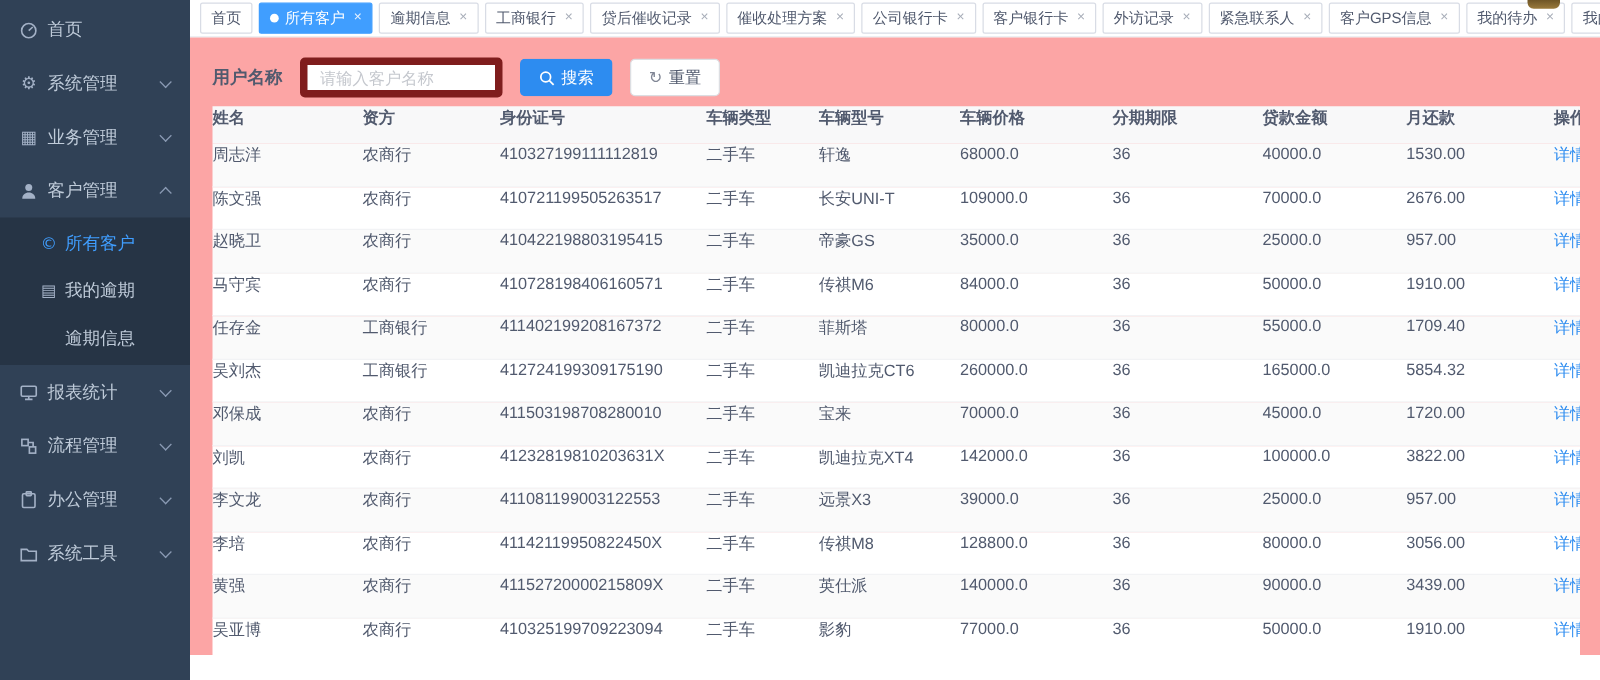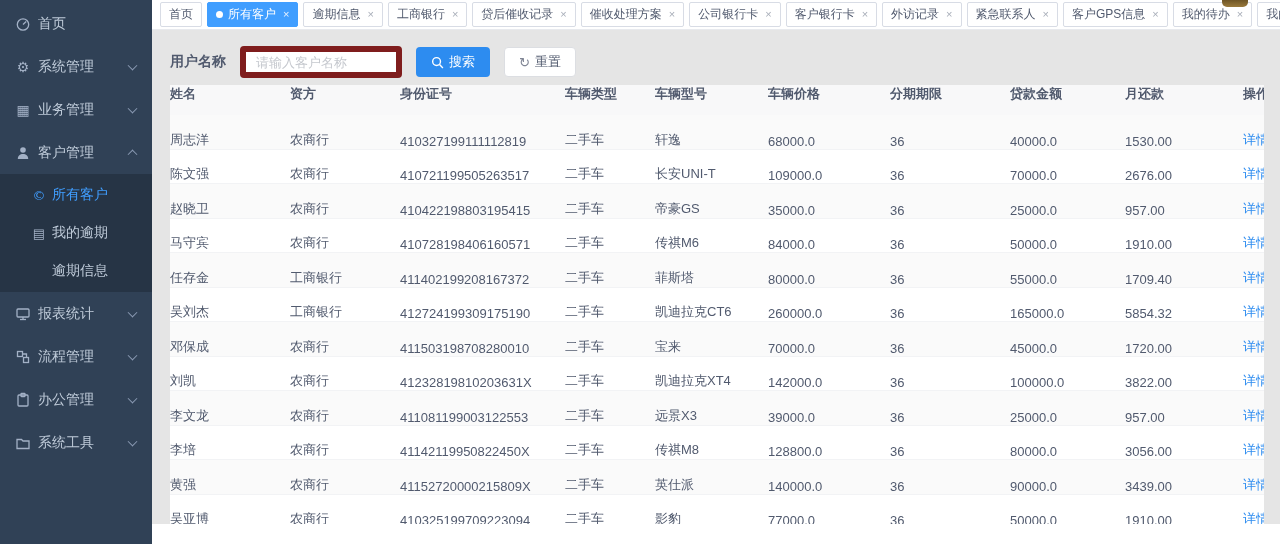--- a/index.html
+++ b/index.html
@@ -40,39 +40,39 @@
     flex:0 0 auto; border-radius:2px; }
   .tab .tab-dot { width:7px; height:7px; border-radius:50%; background:#fff; margin-right:5px; }
   .tab .tab-close { margin-left:7px; font-size:11px; color:#a7adb8; line-height:1; }
   .tab.active { background:#409eff; border-color:#409eff; color:#fff; }
   .tab.active .tab-close { color:#e8f2ff; }
 
   .avatar-clip { position:absolute; top:0; left:1222px; width:26px; height:7px;
     background:linear-gradient(#6e5526,#9a7a3c); border-radius:0 0 5px 5px; z-index:5; }
 
   
-  .content { flex:1; padding:16px 16px 0 18px; background:#e5e5e5; overflow:hidden; }
+  .content { flex:1; padding:16px 16px 0 18px; background:#fca5a5; overflow:hidden; }
   .search-row { display:flex; align-items:center; height:32px; margin-bottom:7px; }
   .search-label { font-size:14px; font-weight:600; color:#515a6e; margin-right:14px; }
   .search-input { width:162px; height:32px; border:6px solid #7f1d1d; border-radius:4px;
     padding:0 10px; font-size:13px; color:#515a6e; outline:none;
     font-family:"Liberation Sans","DejaVu Sans",sans-serif; }
   .search-input::placeholder { color:#c5c8ce; }
   .btn { height:30px; border-radius:4px; font-size:13px; display:inline-flex; align-items:center;
     justify-content:center; padding:0 14px; cursor:pointer; border:1px solid transparent;text-align:right; }
   .btn-search { background:#2d8cf0; color:#fff; margin-left:14px; }
   .btn-search svg { margin-right:5px; }
   .btn-reset { background:#fff; border-color:#dcdee2; color:#515a6e; margin-left:14px; }
   .btn-reset .r-icon { margin-right:5px; color:#808695; font-family:"DejaVu Sans",sans-serif;
     font-size:13px; }
 
   
   .thead { display:flex; height:30px; background:#f8f8f9;
     font-size:13px; font-weight:600; color:#515a6e; }
-  .t-row { display:flex; align-items:flex-end; height:34.5px; font-size:13px; color:#515a6e;
+  .t-row { display:flex; align-items:flex-start; height:34.5px; font-size:13px; color:#515a6e;
     border-bottom:1px solid #f2f3f5; background:#fff; }
   .rows div.t-row:nth-of-type(odd) { background:#fafafa; }
   .c { flex:0 0 auto; overflow:hidden; white-space:nowrap; }
   .c0{width:120px;} .c1{width:110px;} .c2{width:165px;} .c3{width:90px;} .c4{width:113px;}
   .c5{width:122px;} .c6{width:120px;} .c7{width:115px;} .c8{width:118px;}
   .c9{flex:1; text-align:right; padding-right:4px;}
   .detail-link { color:#2d8cf0; cursor:pointer; text-decoration:none; }
 </style>
 </head>
 <body>

